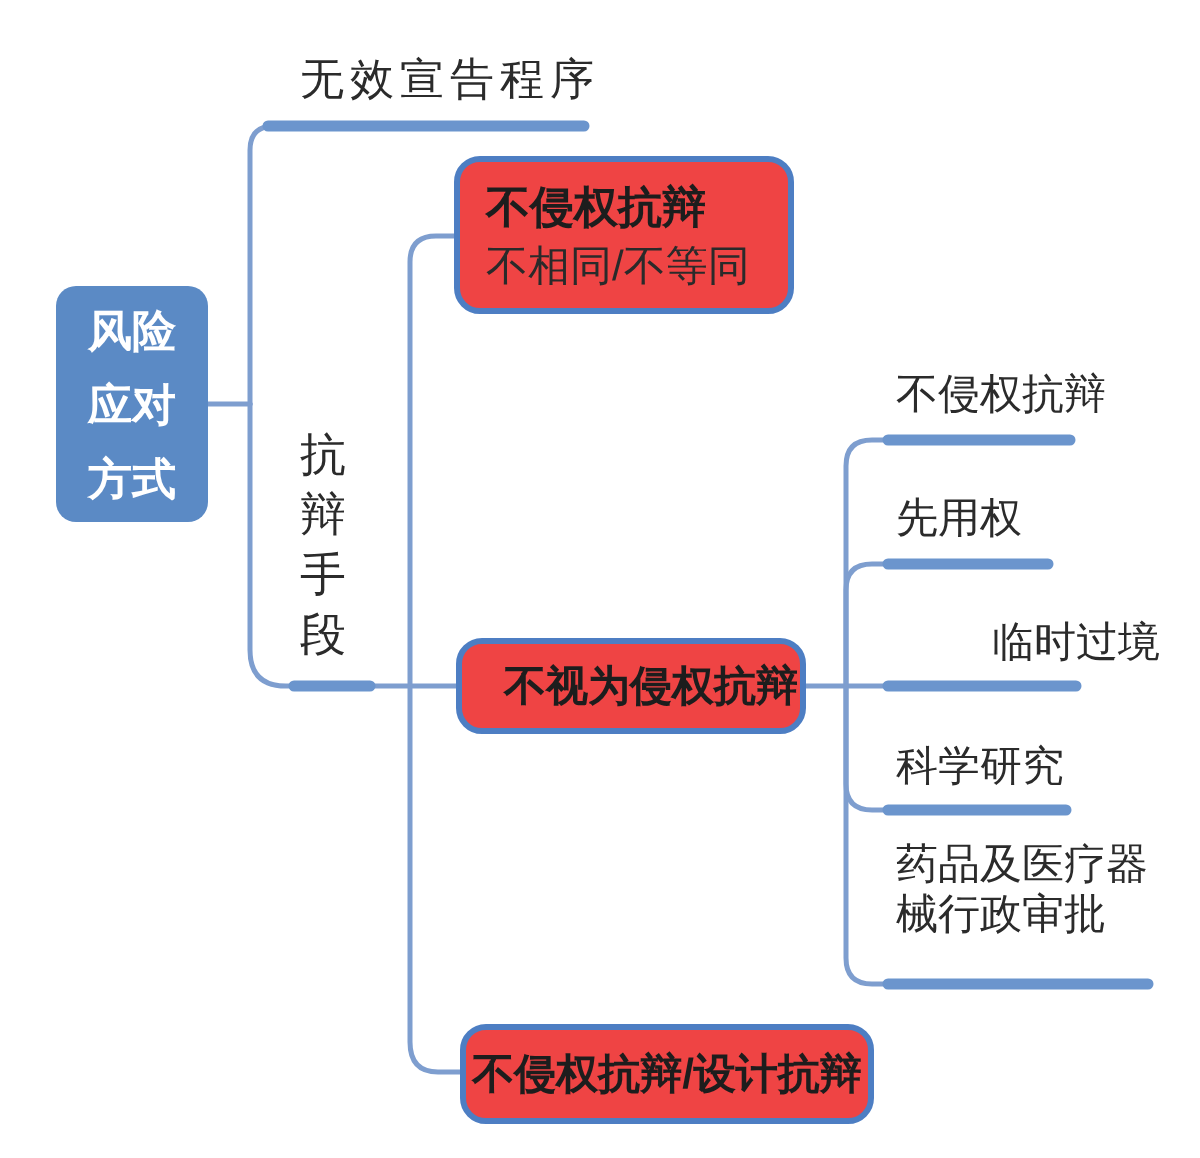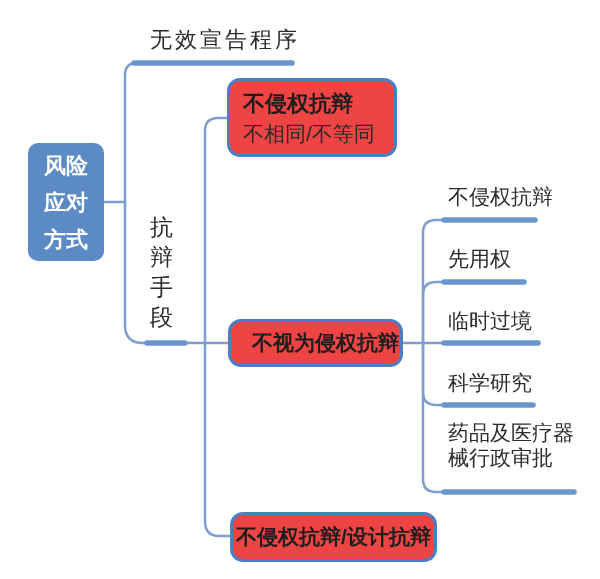--- a/index.html
+++ b/index.html
@@ -71,21 +71,21 @@
     color:var(--text-dark);
   }
   .leaf-label{
     position:absolute;z-index:2;
     left:448px;
     font-size:21px;
     color:var(--text-dark);
   }
   .leaf1{top:183px;}
   .leaf2{top:245px;}
-  .leaf3{top:307px;}
+  .leaf3{top:307px;margin-left:48px;}
   .leaf4{top:369px;}
   .leaf5{top:420px;width:132px;line-height:25px;}
 </style>
 </head>
 <body>
 
 <div class="canvas">
 
   <svg class="connectors" width="600" height="579" viewBox="0 0 600 579">
     <g>

